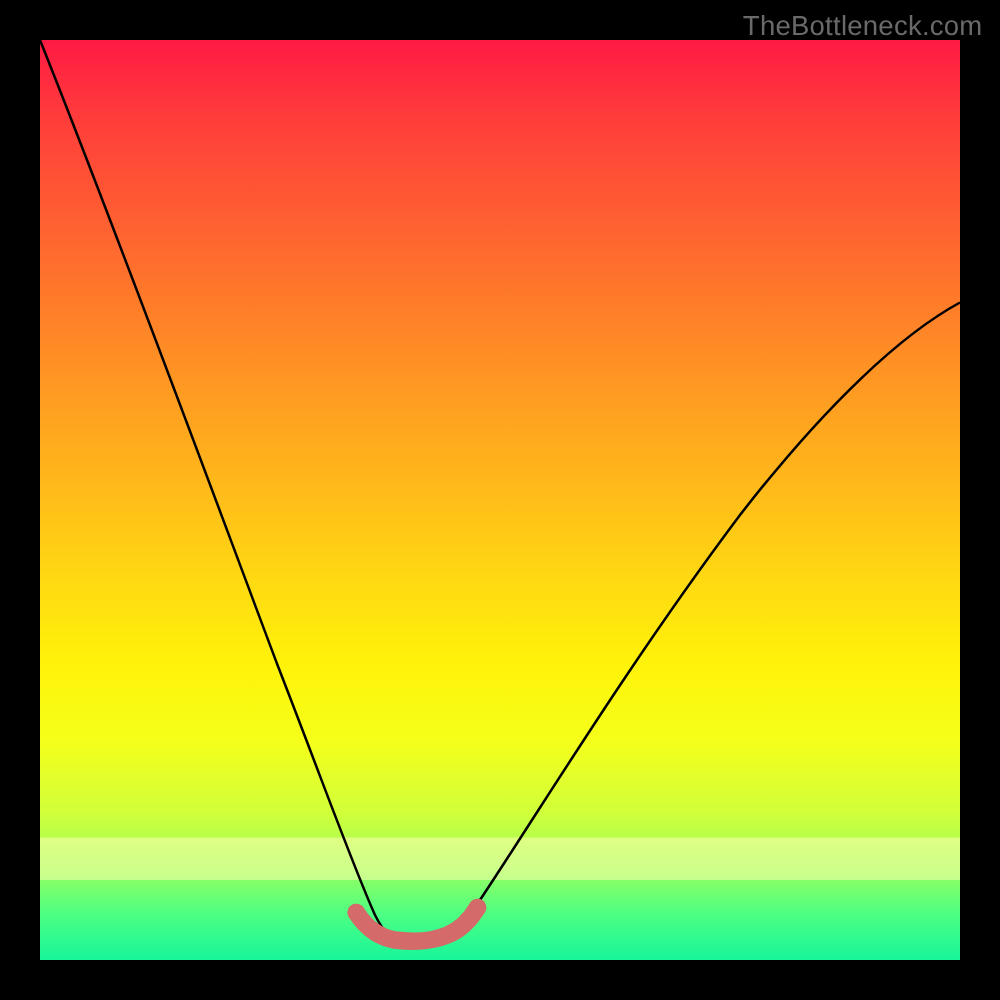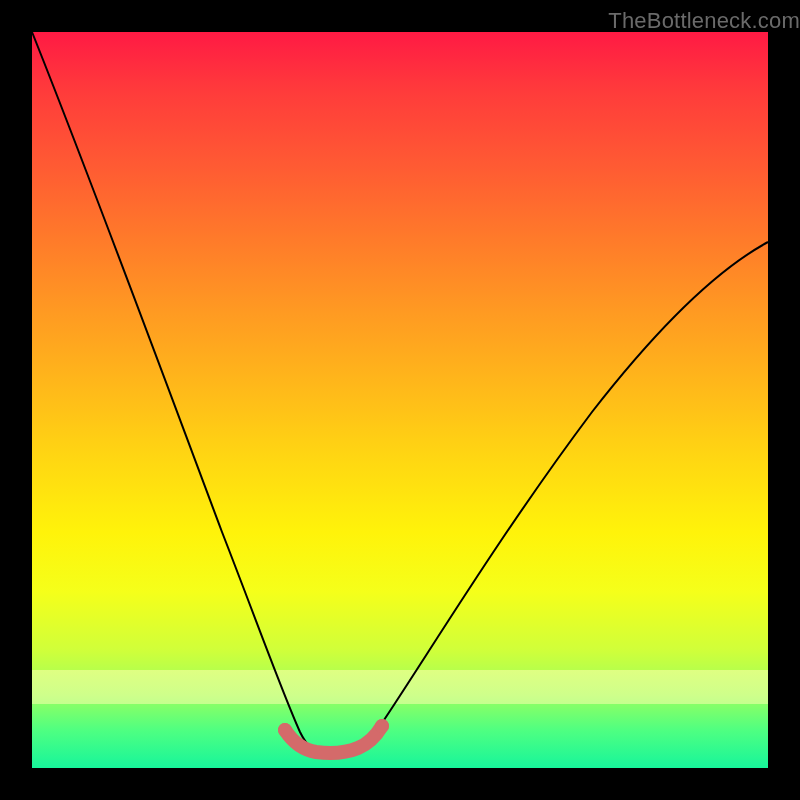--- a/index.html
+++ b/index.html
@@ -35,21 +35,21 @@
       #f5ff1a 76%,
       #d0ff3a 84%,
       #9aff5e 90%,
       #4dff82 95%,
       #17f59b 100%
     );
   }
   .attribution {
     position: absolute;
     top: 8px;
-    right: 0;
+    right: 14px;
     color: #6a6a6a;
     font-size: 22px;
     font-weight: 500;
     letter-spacing: 0.2px;
     user-select: none;
   }
   svg.curves {
     position: absolute;
     left: 0;
     top: 0;

